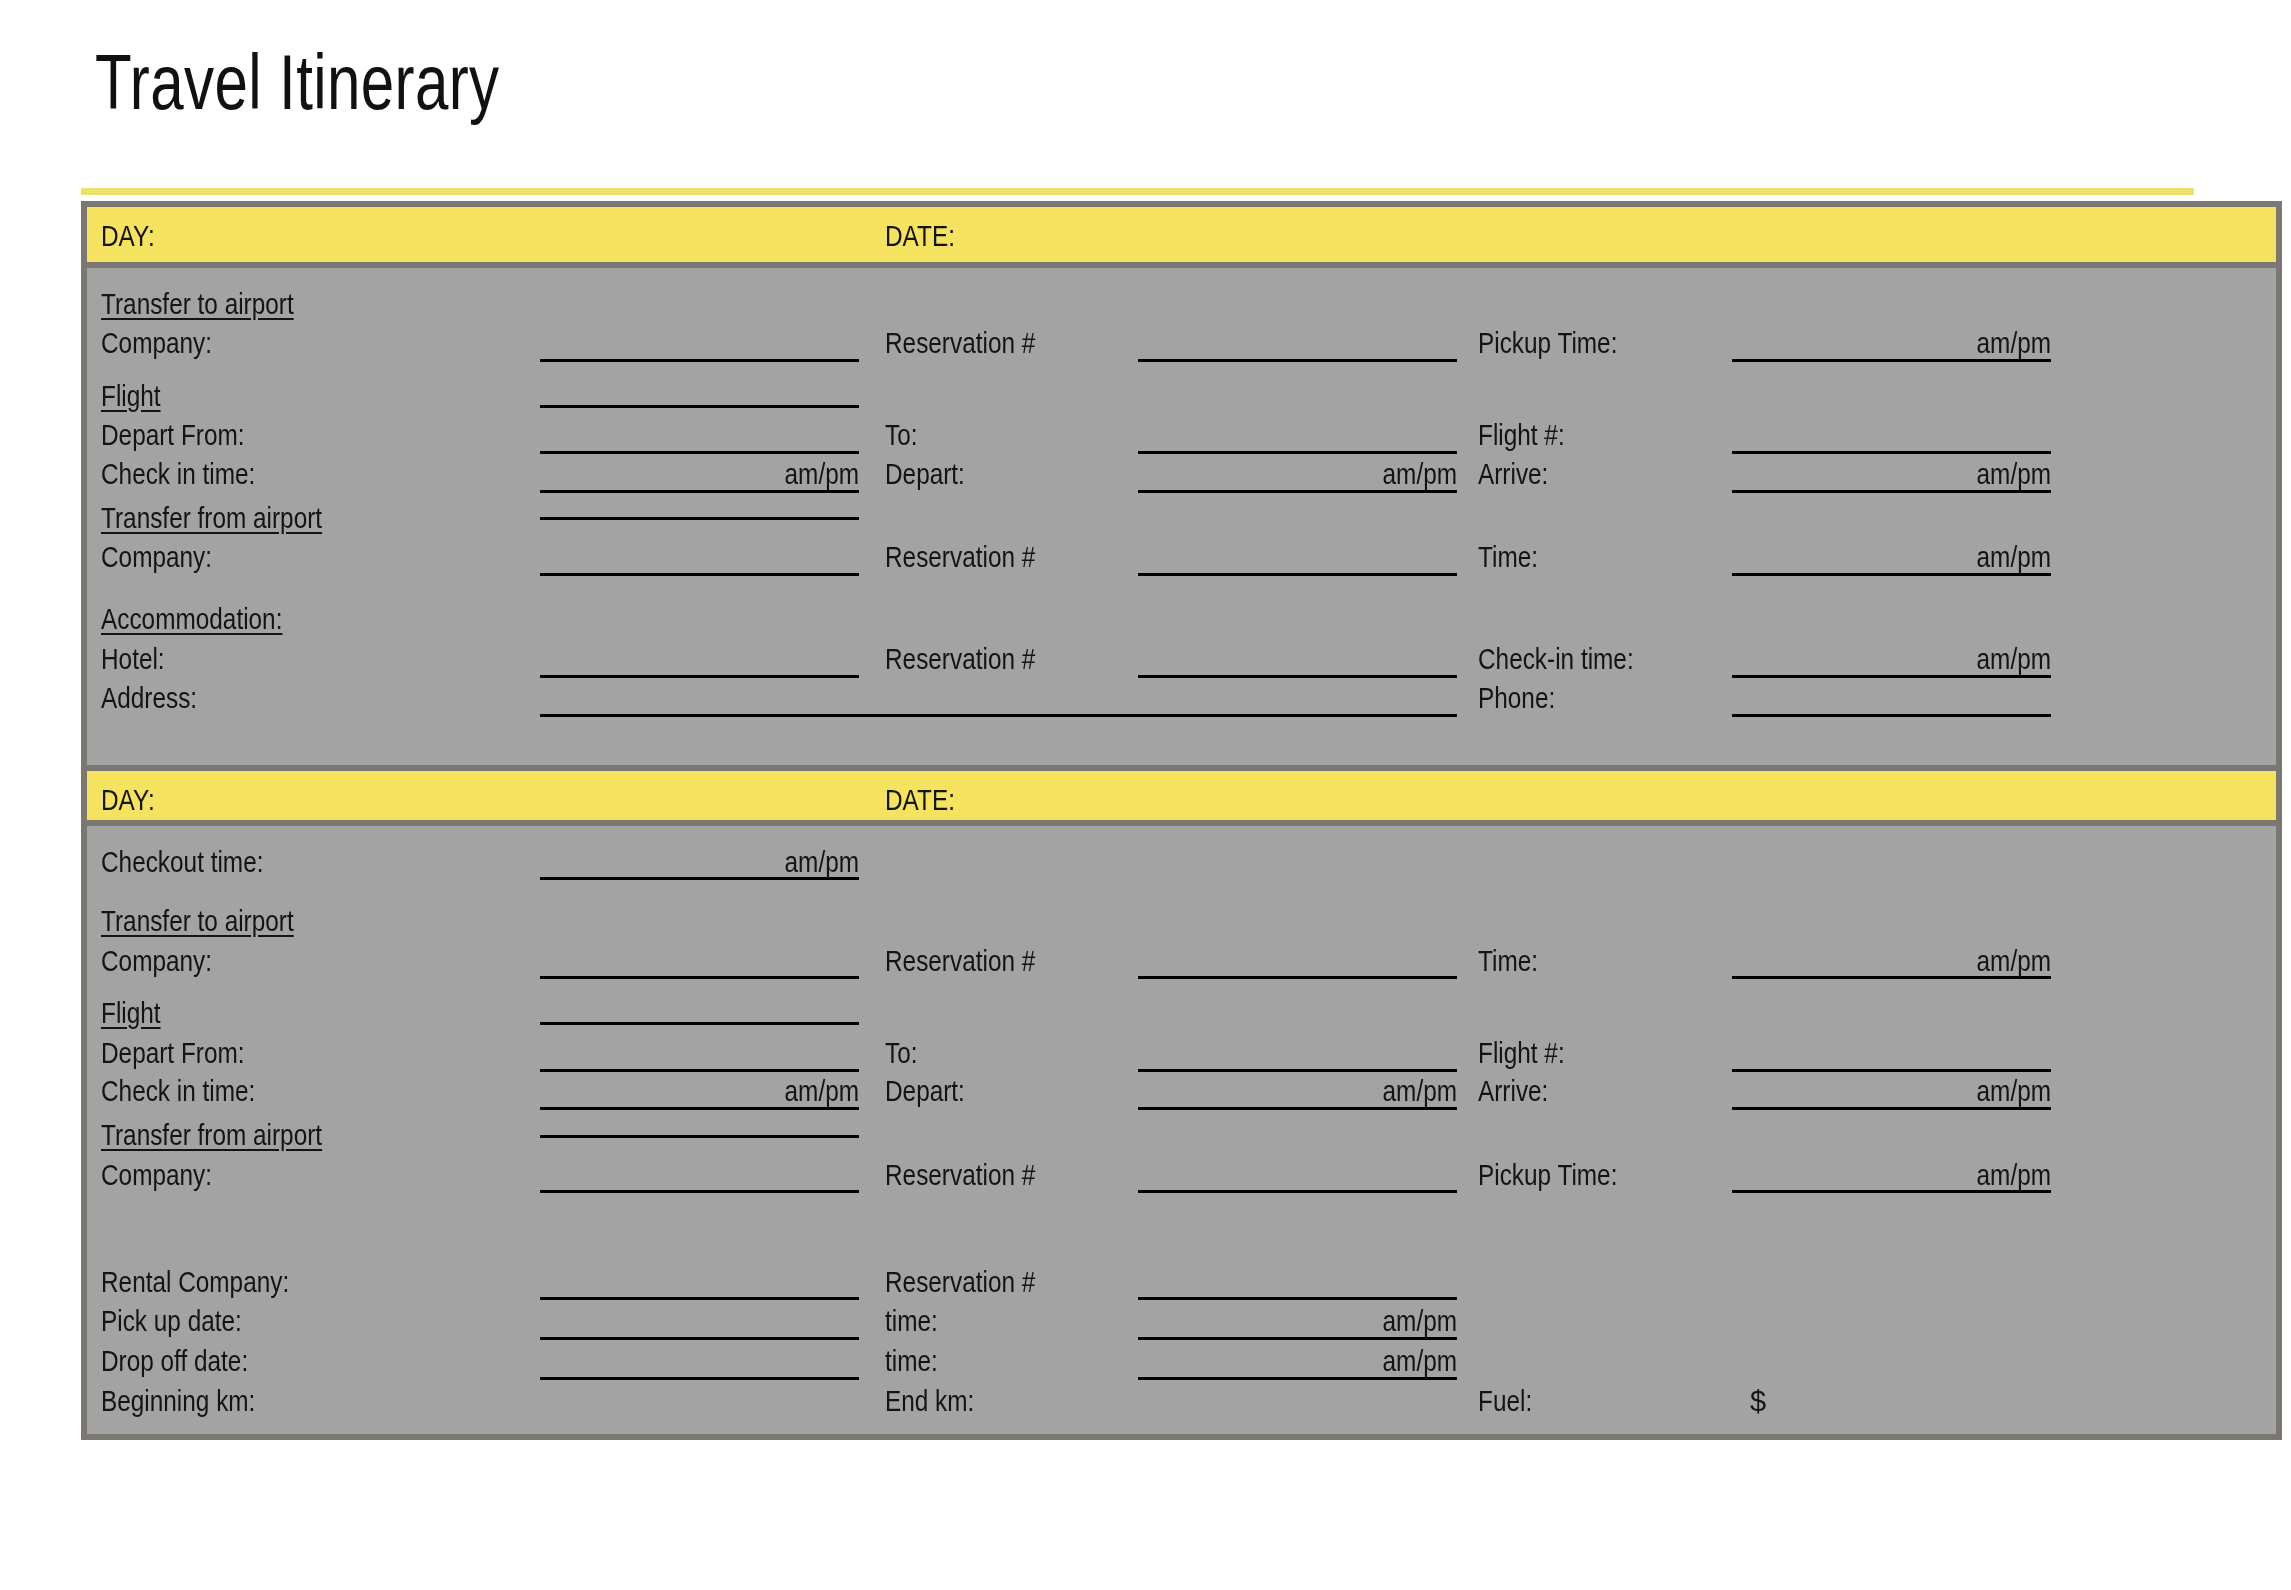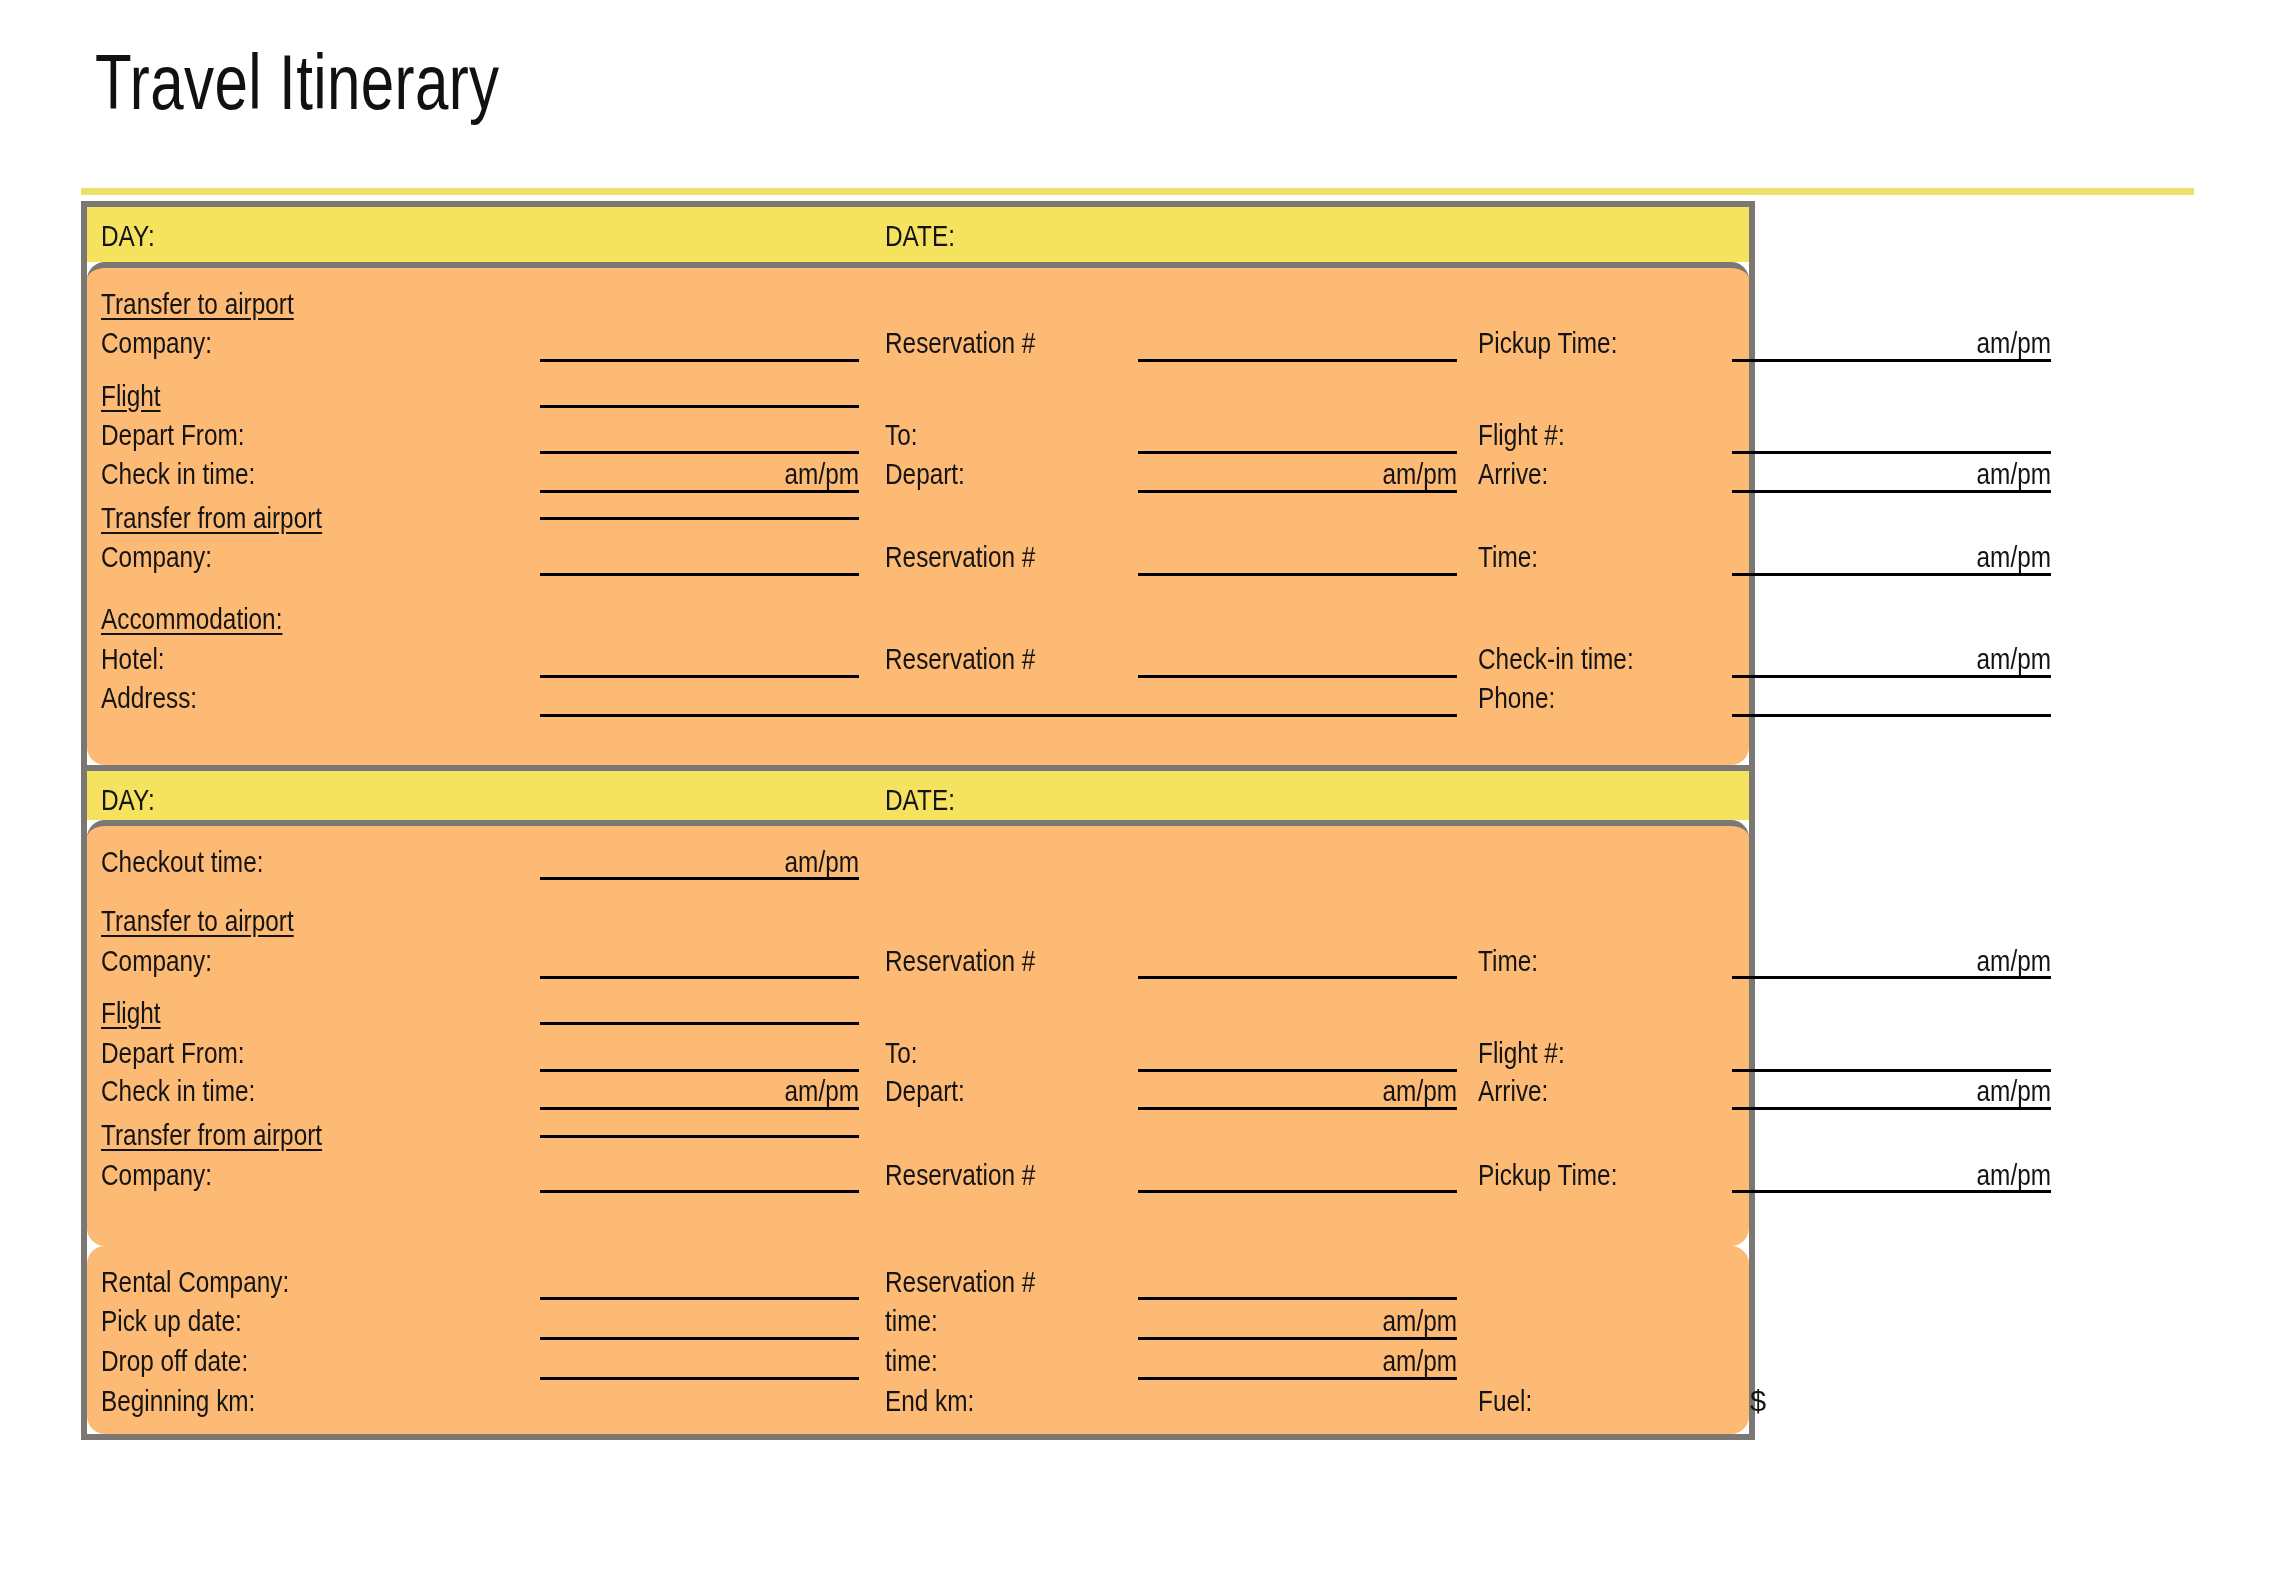--- a/index.html
+++ b/index.html
@@ -45,40 +45,39 @@
     width: 2113px;
     height: 7px;
     background: #efe06a;
   }
 
   
   .sheet {
     position: absolute;
     left: 81px;
     top: 201px;
-    width: 1674px;
+    width: 2201px;
     box-sizing: border-box;
     border: 6px solid #7b7772;
     background: #ffffff;
   }
 
   .band {
     background: #f5e25e;
     height: 55px;
     position: relative;
     box-sizing: border-box;
   }
   .band + .block { border-top: 6px solid #7b7772; }
   .block + .band { border-top: 6px solid #7b7772; }
 
   .block {
     position: relative;
-    background: #fdba74;
-    box-sizing: border-box;
-    border-radius: 18px;
+    background: #a3a3a3;
+    box-sizing: border-box;
   }
 
   
   .t {
     position: absolute;
     font-size: 29px;
     font-weight: 400;
     color: #141414;
     white-space: nowrap;
     font-family: "Liberation Sans", sans-serif;

